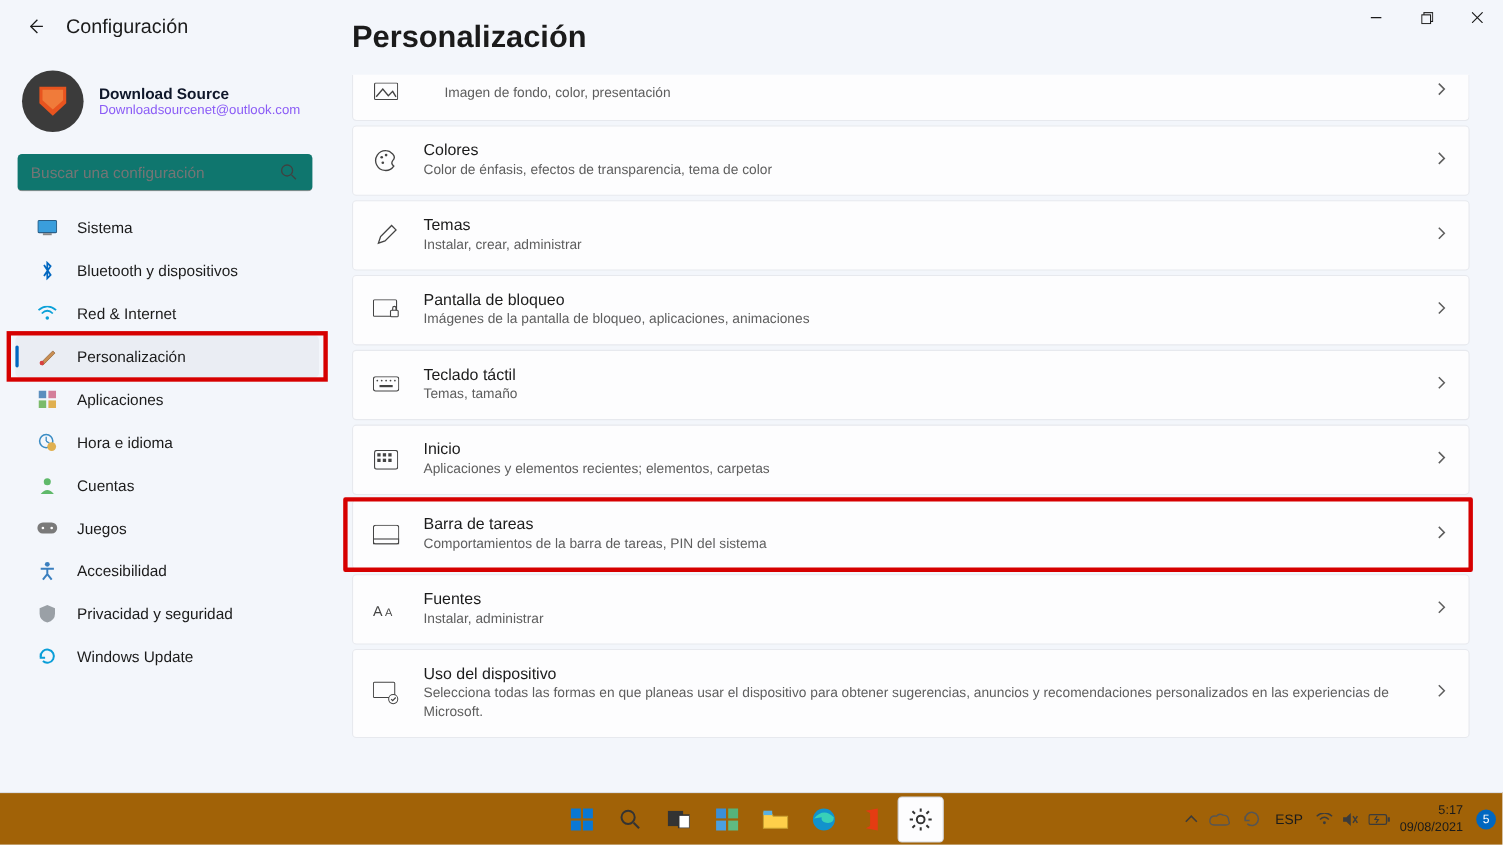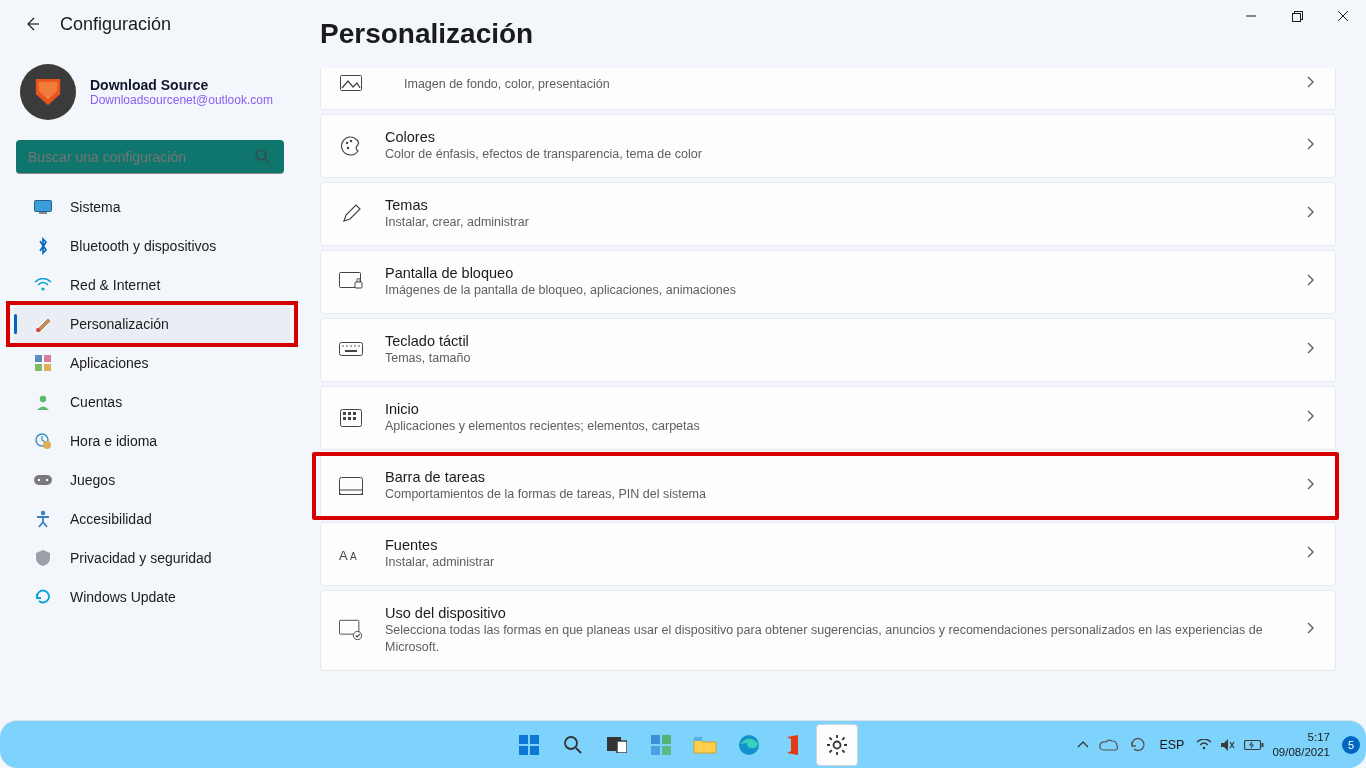--- a/index.html
+++ b/index.html
@@ -38,21 +38,21 @@
   .card .ct-desc { font-size:12.5px; color:#5e5e5e; margin-top:1px; line-height:1.35; }
   .card .chev { color:#5e5e5e; margin-left:12px; flex-shrink:0; }
   .card-wrap { position:relative; }
   .card-wrap.redframe { }
   .card-wrap.redframe .card { }
   .card-wrap.redframe::after { content:""; position:absolute; inset:-2px -3px -2px -8px; border:4px solid #d60000; border-radius:2px; pointer-events:none; }
   
   .nav-wrap { position:relative; }
   .nav-wrap.redframe::after { content:""; position:absolute; left:-6px; right:-2px; top:-4px; bottom:-4px; border:4px solid #d60000; pointer-events:none; }
   
-  .taskbar { position:absolute; left:0; right:0; bottom:0; height:48px; background:#7dd3fc; border-top:1px solid #dcdfe5; display:flex; align-items:center;border-radius:17px; }
+  .taskbar { position:absolute; left:0; right:0; bottom:0; height:48px; background:#a16207; border-top:1px solid #dcdfe5; display:flex; align-items:center; }
   .tb-center { position:absolute; left:50%; transform:translateX(-50%); display:flex; gap:2px; }
   .tb-btn { width:42px; height:42px; display:flex; align-items:center; justify-content:center; border-radius:4px; cursor:pointer; }
   .tb-btn.active { background:#fdfdfe; border:1px solid #d2d5db; }
   .tb-right { position:absolute; right:6px; display:flex; align-items:center; gap:8px; }
   .tray-icons { display:flex; align-items:center; gap:10px; color:#3b3b3b; }
   .lang { font-size:12.5px; color:#1b1b1b; padding:0 4px; }
   .netvb { display:flex; align-items:center; gap:8px; color:#3b3b3b; }
   .clock { text-align:right; font-size:11.5px; line-height:1.25; padding-right:4px; color:#1b1b1b; }
   .notif-badge { width:18px; height:18px; border-radius:50%; background:#0067c0; color:#fff; font-size:11px; display:flex; align-items:center; justify-content:center; }
 </style>
@@ -157,36 +157,36 @@
               <rect x="0" y="0" width="7" height="7" fill="#5b8fbe"></rect>
               <rect x="9" y="0" width="7" height="7" fill="#d47f9a"></rect>
               <rect x="0" y="9" width="7" height="7" fill="#7bbb6a"></rect>
               <rect x="9" y="9" width="7" height="7" fill="#e0b050"></rect>
             </svg>
           </span>
         <span>Aplicaciones</span>
       </div>
       <div class="nav-item">
         <span class="icon-slot">
-            <svg width="16" height="16" viewBox="0 0 16 16">
-              <circle cx="8" cy="5" r="3.2" fill="#5fb96a"></circle>
-              <path d="M2 16 Q8 9 14 16 Z" fill="#5fb96a"></path>
-            </svg>
-          </span>
-        <span>Cuentas</span>
-      </div>
-      <div class="nav-item">
-        <span class="icon-slot">
             <svg width="18" height="18" viewBox="0 0 18 18">
               <circle cx="8" cy="8" r="6" fill="none" stroke="#3a8cc4" stroke-width="1.4"></circle>
               <path d="M8 8 L8 4 M8 8 L11 10" stroke="#3a8cc4" stroke-width="1.2"></path>
               <circle cx="13" cy="13" r="4" fill="#e0b050"></circle>
             </svg>
           </span>
         <span>Hora e idioma</span>
+      </div>
+      <div class="nav-item">
+        <span class="icon-slot">
+            <svg width="16" height="16" viewBox="0 0 16 16">
+              <circle cx="8" cy="5" r="3.2" fill="#5fb96a"></circle>
+              <path d="M2 16 Q8 9 14 16 Z" fill="#5fb96a"></path>
+            </svg>
+          </span>
+        <span>Cuentas</span>
       </div>
       <div class="nav-item">
         <span class="icon-slot">
             <svg width="20" height="14" viewBox="0 0 20 14">
               <rect x="1" y="2" width="18" height="10" rx="5" fill="#7a7a7a"></rect>
               <circle cx="6" cy="7" r="1.2" fill="#fff"></circle>
               <circle cx="14" cy="7" r="1.2" fill="#fff"></circle>
             </svg>
           </span>
         <span>Juegos</span>
@@ -334,21 +334,21 @@
       <div class="card-wrap redframe">
         <div class="card">
           <span class="cicon">
               <svg width="24" height="18" viewBox="0 0 24 18">
                 <rect x="0.5" y="0.5" width="23" height="17" rx="2" stroke="#444" fill="none"></rect>
                 <rect x="0.5" y="13" width="23" height="4.5" stroke="#444" fill="none"></rect>
               </svg>
             </span>
           <div class="ctext">
             <div class="ct-title">Barra de tareas</div>
-            <div class="ct-desc">Comportamientos de la formas de tareas, PIN del sistema</div>
+            <div class="ct-desc">Comportamientos de la barra de tareas, PIN del sistema</div>
           </div>
           <span class="chev"><svg width="10" height="14" viewBox="0 0 10 14">
                 <path d="M3 2 L8 7 L3 12" stroke="#5e5e5e" stroke-width="1.4" fill="none"></path>
               </svg></span>
         </div>
       </div>
 
       <div class="card">
         <span class="cicon">
             <svg width="24" height="20" viewBox="0 0 24 20">

